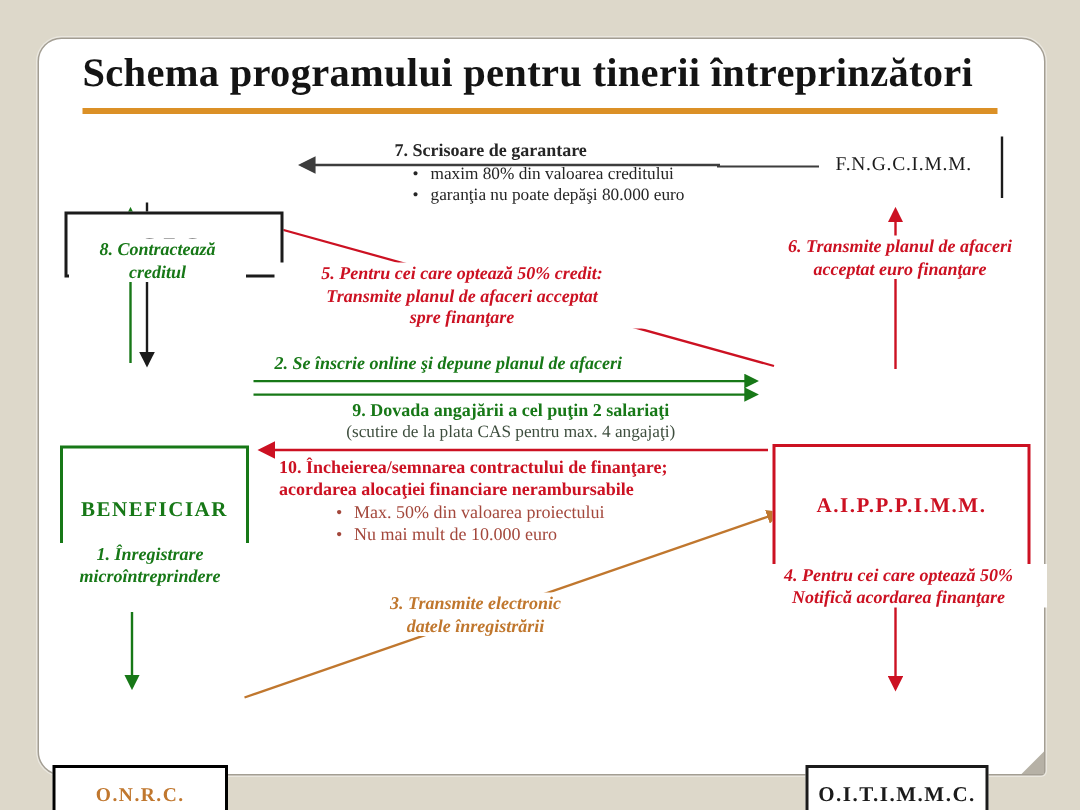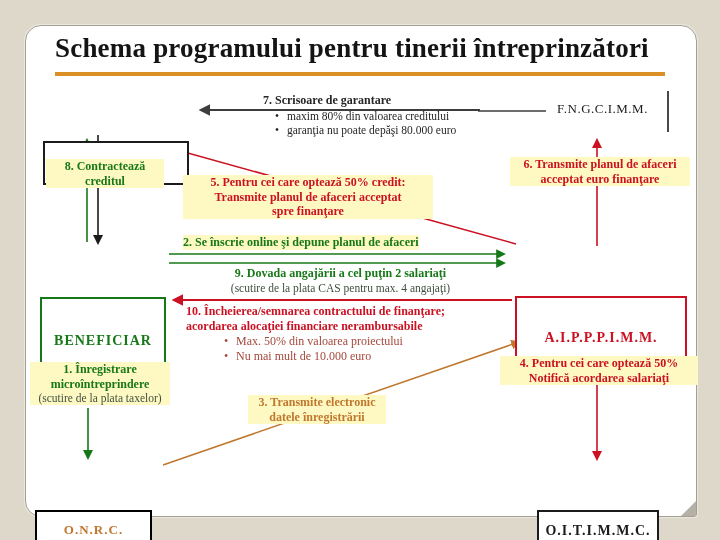--- a/index.html
+++ b/index.html
@@ -40,21 +40,21 @@
   .node-beneficiar{left:40px;top:249px;width:122px;height:83px;border:2px solid #177817;color:#177817;font-size:14px;}
   .node-aipppimm{left:515px;top:248px;width:168px;height:79px;border:2px solid #cc1122;color:#cc1122;font-size:14px;}
   .node-onrc{left:35px;top:462px;width:113px;height:36px;border:2px solid #000000;color:#c0772e;font-size:13px;}
   .node-oitimmc{left:537px;top:462px;width:118px;height:38px;border:2px solid #1b1b1b;color:#1b1b1b;font-size:14px;}
   .node-fngcimm{
     position:absolute;left:540px;top:101px;width:125px;z-index:3;
     font-weight:normal;font-size:13px;color:#1b1b1b;text-align:center;letter-spacing:.5px;
   }
   .lbl{position:absolute;z-index:4;font-size:12px;line-height:1.22;font-weight:bold;}
   .lbl.c{text-align:center;}
-  .lbl.wbg{background:#fef9c3;}
+  .lbl.wbg{background:#ffffff;font-style:italic;}
   .green{color:#177817;}
   .red{color:#cc1122;}
   .orange{color:#c0772e;}
   .note{font-weight:normal;color:#3E4E3E;font-size:11.5px;}
   .blackish{color:#262626;}
   .bullets{margin-top:1px;}
   .bullet-row{display:flex;font-weight:normal;font-size:11.5px;line-height:1.25;text-align:left;}
   .bullet-row .dot{width:12px;margin-left:12px;flex:0 0 auto;}
   .b7{color:#262626;}
   .b10 .bullet-row{color:#A3473B;font-size:12px;}
@@ -173,26 +173,25 @@
       <div class="bullet-row">
           <span class="dot">•</span>
           <span>Nu mai mult de 10.000 euro</span>
         </div>
     </div>
   </div>
 
   <div class="lbl c wbg" style="left:30px;top:362px;width:140px;">
     <div class="green">1. Înregistrare</div>
     <div class="green">microîntreprindere</div>
-    <div class="note">(scutire de la plata taxelor)</div>
   </div>
 
   <div class="lbl c wbg orange" style="left:248px;top:395px;width:138px;text-align:center;">
     <div>3. Transmite electronic</div>
     <div>datele înregistrării</div>
   </div>
 
-  <div class="lbl c wbg red" style="left:500px;top:356px;width:198px;">
+  <div class="lbl c wbg red" style="left:500px;top:376px;width:198px;">
     <div>4. Pentru cei care optează 50%</div>
-    <div>Notifică acordarea salariaţi</div>
+    <div>Notifică acordarea finanţare</div>
   </div>
 
 </div>
 
 </body></html>

